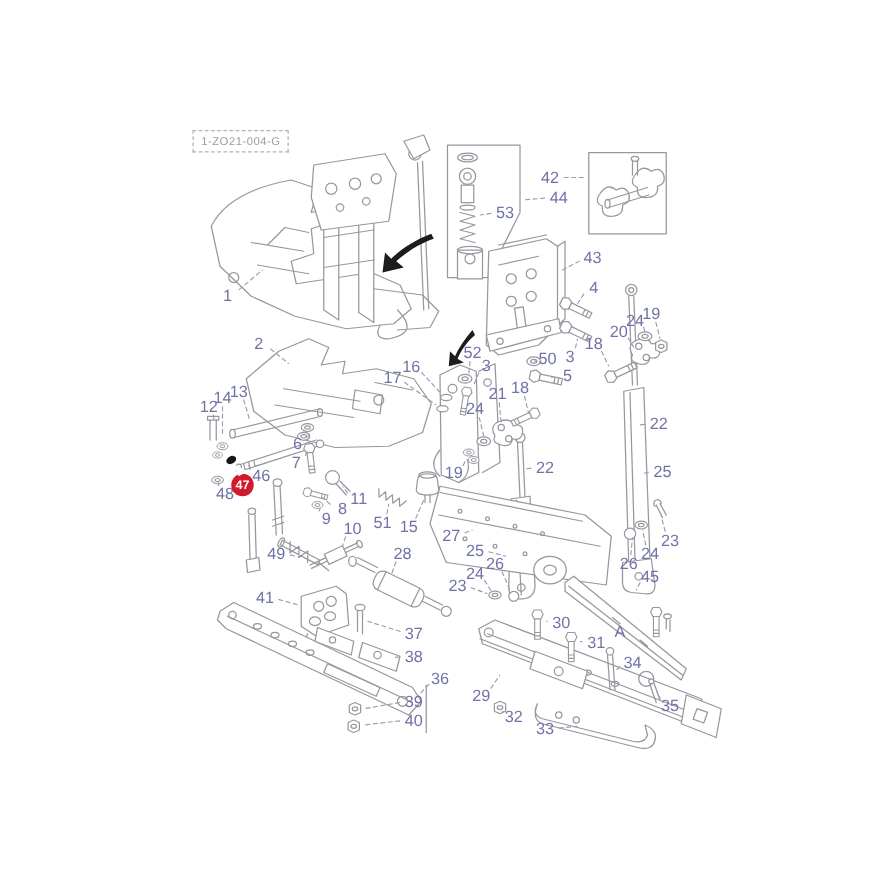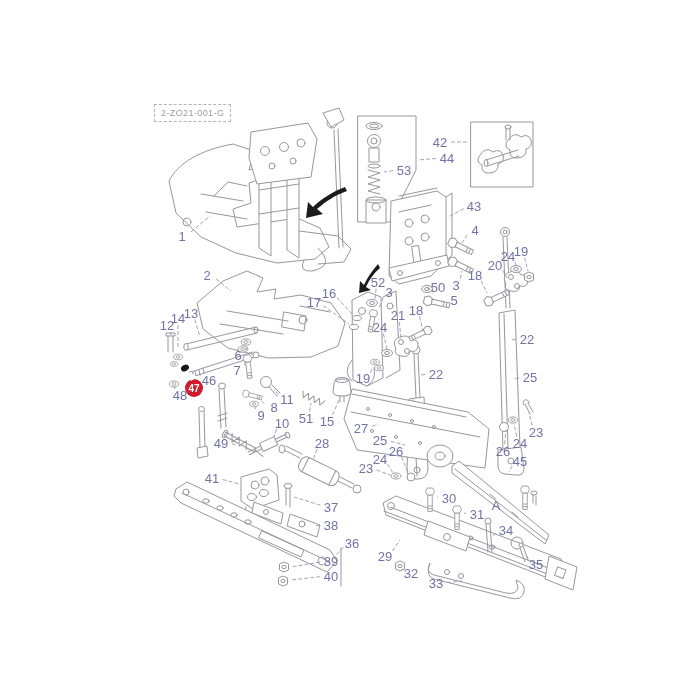--- a/index.html
+++ b/index.html
@@ -428,16 +428,16 @@
       </g>
 
     <g id="highlight-marker">
       <circle id="hl-circle" r="9" cx="194" cy="388" fill="#cf1b2b"></circle>
       <polygon id="hl-pointer" points="186,371 191,381 198,377" fill="#ffffff"></polygon>
       <text id="hl-text" class="hl-text" text-anchor="middle" x="194" y="391.5" fill="#ffffff">47</text>
     </g>
   </svg>
 
   <div class="code-box">
-    <span>2-ZO21-001-G</span>
+    <span>1-ZO21-004-G</span>
   </div>
 
 </div>
 
 </body></html>

